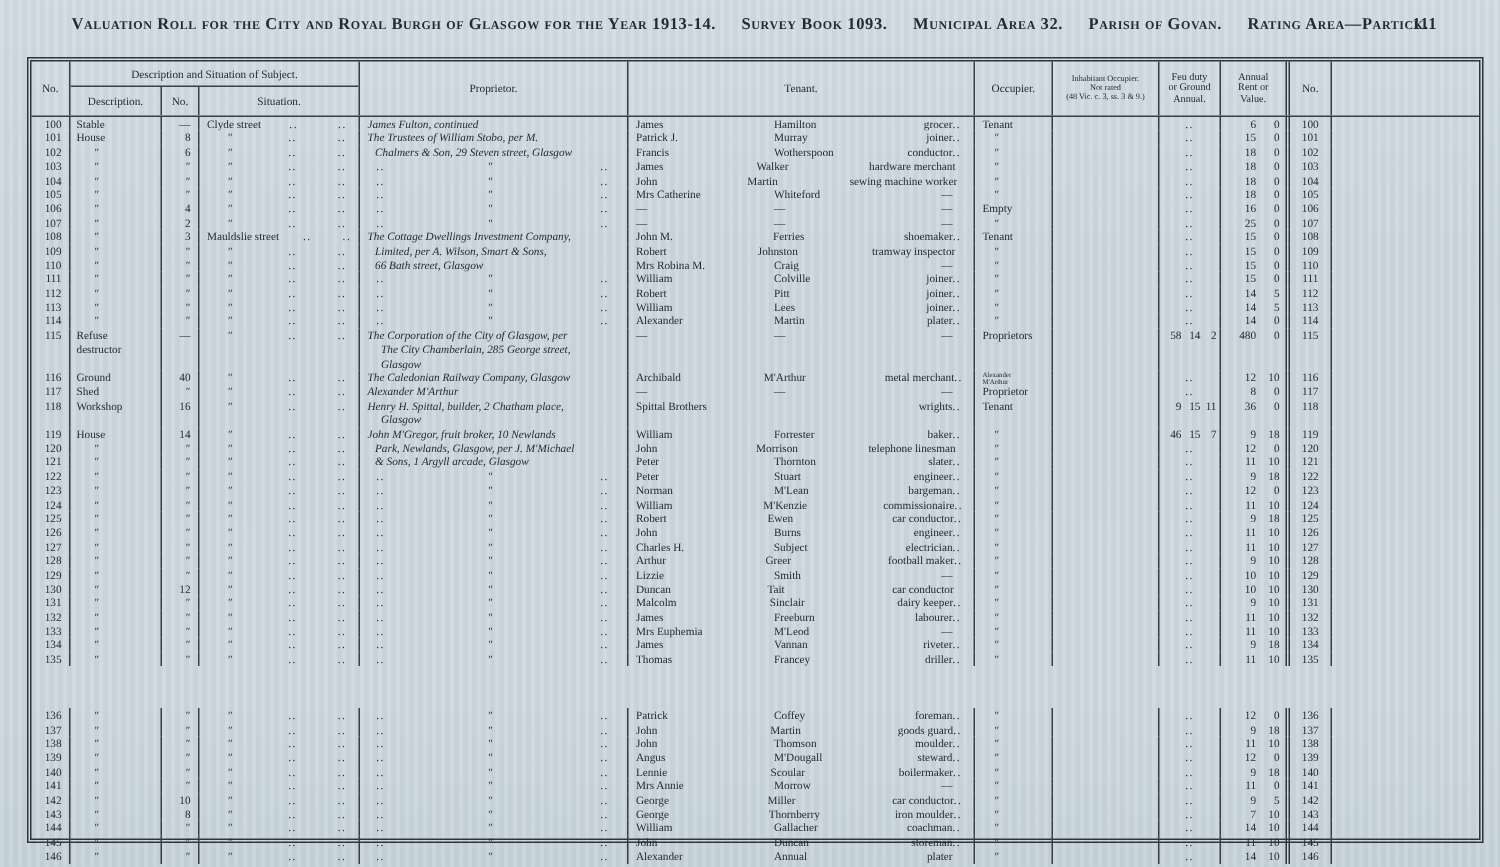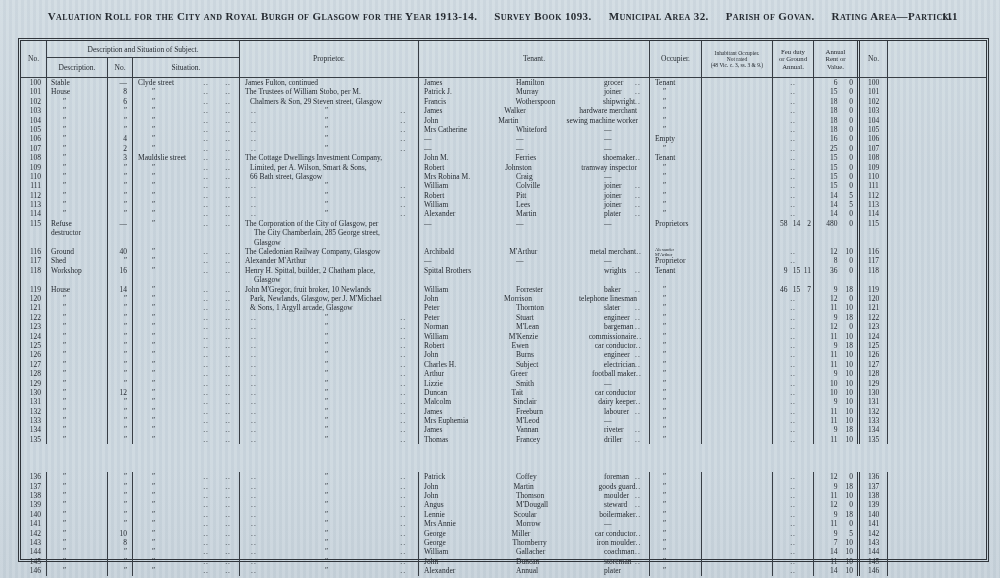--- a/index.html
+++ b/index.html
@@ -48,36 +48,36 @@
   .units{height:12px;font-size:7.5px;font-variant:small-caps;}
   .units .c{display:flex;align-items:center;justify-content:center;letter-spacing:2px;}
   
   .trow{font-size:7.5px;line-height:9.4px;}
   .trow .c{white-space:nowrap;}
   .num{text-align:right;padding-right:5px;}
   .c-desc{padding-left:4px;}
   .c-desc .line{line-height:9.4px;}
   .c-desc.dit{padding-left:16px;}
   .c-no2{text-align:right;padding-right:5px;}
-  .c-sit{display:flex;padding-left:5px;}
+  .c-sit{display:flex;padding-left:5px;gap:11px;}
   .c-sit .sname{flex:1;}
   .c-sit .sname.dit{padding-left:14px;}
   .c-sit .dots{width:22px;text-align:center;letter-spacing:1px;}
-  .c-prop{padding-left:5px;padding-right:4px;}
+  .c-prop{padding-left:5px;padding-right:4px;font-style:italic;}
   .c-prop.pspread{display:flex;align-items:center;}
   .c-prop .pdots{width:30px;letter-spacing:1px;padding-left:6px;}
   .c-prop .pdit{flex:1;text-align:center;}
   .c-prop .pdots2{width:34px;text-align:right;letter-spacing:1px;padding-right:8px;}
   .c-prop .pline{line-height:9.4px;}
   .c-prop .phang{padding-left:9px;}
   .c-prop .pindent{padding-left:5px;}
   .c-ten{display:flex;padding-left:5px;}
   .c-ten .tf{width:80px;}
   .c-ten .ts{width:88px;padding-left:12px;}
-  .c-ten .to{flex:1;text-align:left;}
+  .c-ten .to{flex:1;text-align:right;}
   .c-ten .tdots{width:14px;letter-spacing:1px;}
   .c-occ{padding-left:5px;}
   .c-occ.dit{padding-left:13px;}
   .c-occ .oc-sm{font-size:4.6px;line-height:3.9px;padding-top:1px;}
   .c-feu{display:flex;justify-content:center;}
   .c-feu .fl{width:15px;text-align:right;}
   .c-feu .fs{width:13px;text-align:right;}
   .c-feu .fd{width:11px;text-align:right;margin-right:2px;}
   .c-feu .fdots{letter-spacing:1px;}
   .c-rent{display:flex;justify-content:flex-end;}
@@ -208,21 +208,21 @@
             <span class="sname dit">″</span>
             <span class="dots">..</span>
             <span class="dots">..</span>
           </div>
           <div class="c c-prop">
             <div class="pline pindent">Chalmers &amp; Son, 29 Steven street, Glasgow</div>
           </div>
           <div class="c c-ten">
             <span class="tf">Francis</span>
             <span class="ts">Wotherspoon</span>
-            <span class="to">shipwright</span>
+            <span class="to">conductor</span>
             <span class="tdots">..</span>
           </div>
           <div class="c c-occ dit">″</div>
           <div class="c"></div>
           <div class="c c-feu">
             <span class="fdots">..</span>
           </div>
           <div class="c c-rent dbl">
             <span class="rl">18</span>
             <span class="rs">0</span>

